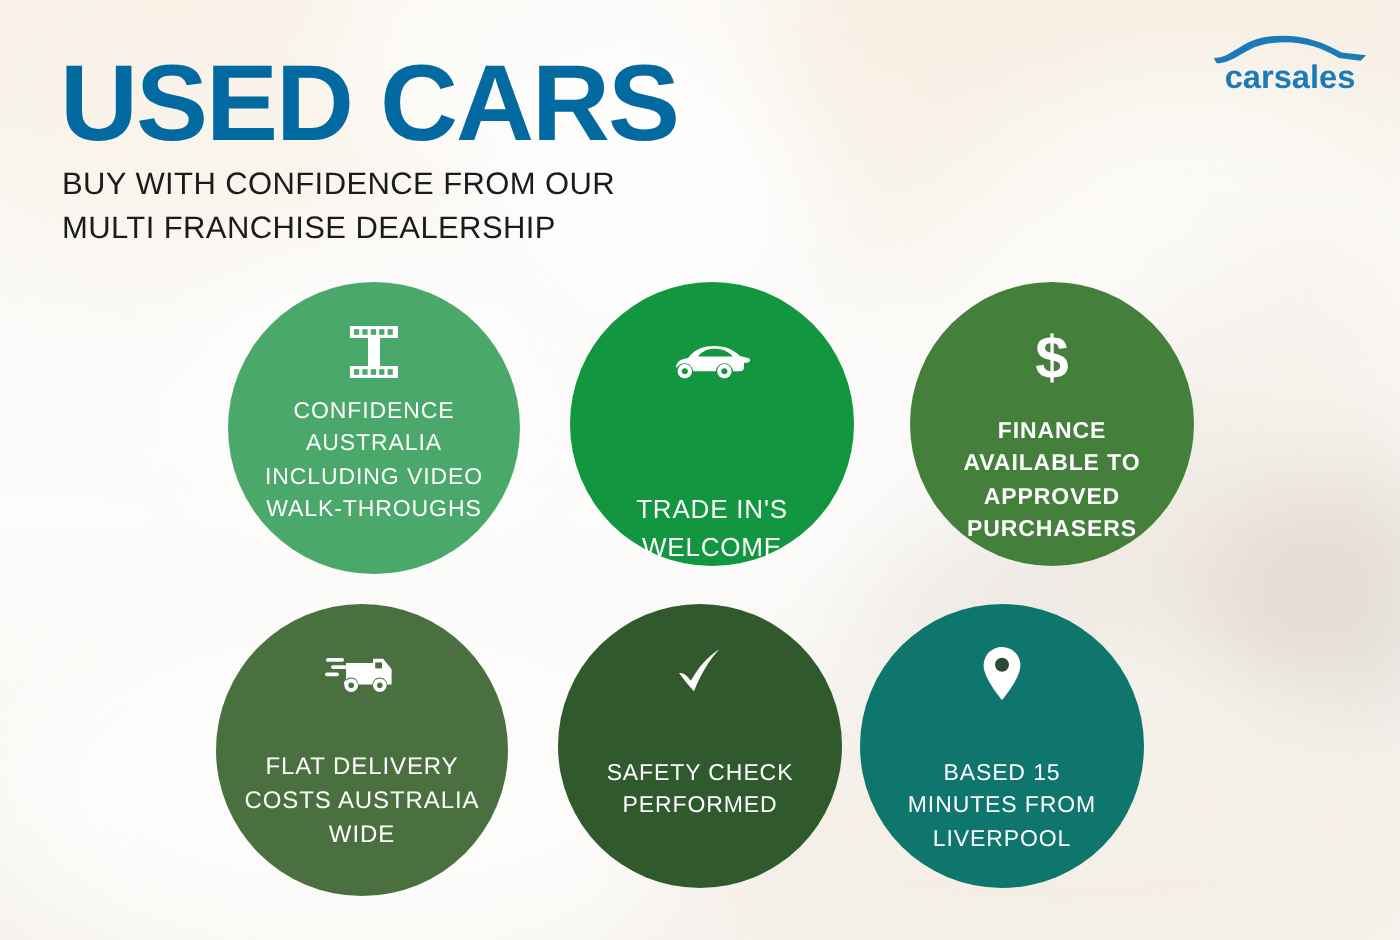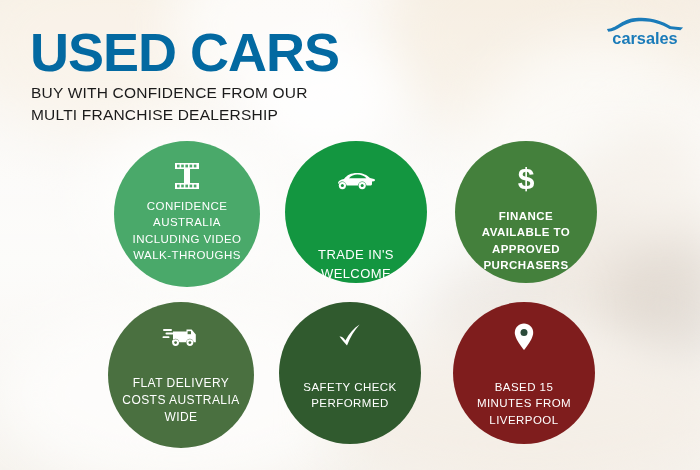--- a/index.html
+++ b/index.html
@@ -71,21 +71,21 @@
   }
   .circle .txt div{white-space:nowrap;}
 
   
   #c1{left:114px;top:141px;width:146px;height:146px;background:#4aa96a;}
   #c2{left:285px;top:141px;width:142px;height:142px;background:#139640;justify-content:space-between;}
   #c3{left:455px;top:141px;width:142px;height:142px;background:#44803c;}
   
   #c4{left:108px;top:302px;width:146px;height:146px;background:#4a7040;}
   #c5{left:279px;top:302px;width:142px;height:142px;background:#305a2e;}
-  #c6{left:453px;top:302px;width:142px;height:142px;background:#7f1d1d;}
+  #c6{left:430px;top:302px;width:142px;height:142px;background:#0f766e;}
 
   #c1 .txt{padding-top:1px;}
   #c2 .ico{margin-top:22px;}
   #c2 .txt{font-size:13px;letter-spacing:.4px;padding-top:22px;}
   #c3 .ico{margin-top:20px;}
   #c3 .txt{padding-top:9px;font-weight:bold;}
   #c4 .txt{padding-top:17px;font-size:12px;}
   #c5 .txt{padding-top:21px;}
   #c6 .txt{padding-top:21px;}
 </style>

